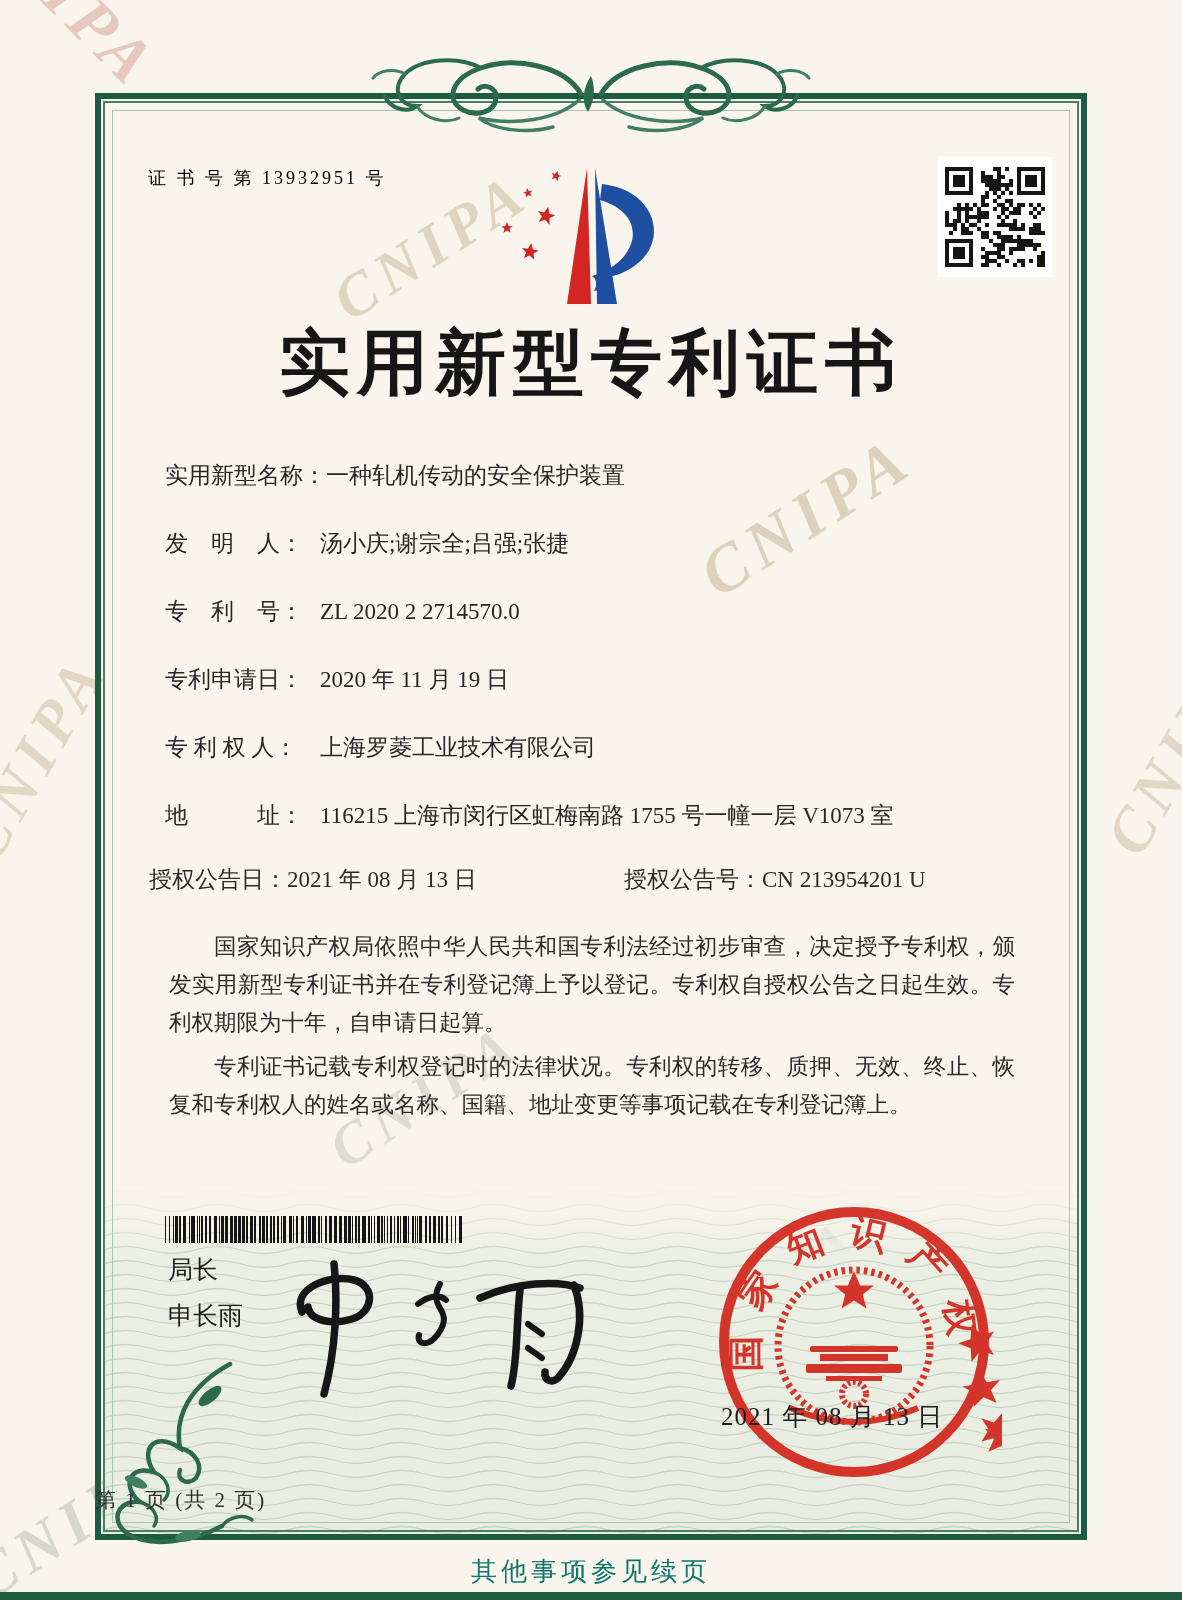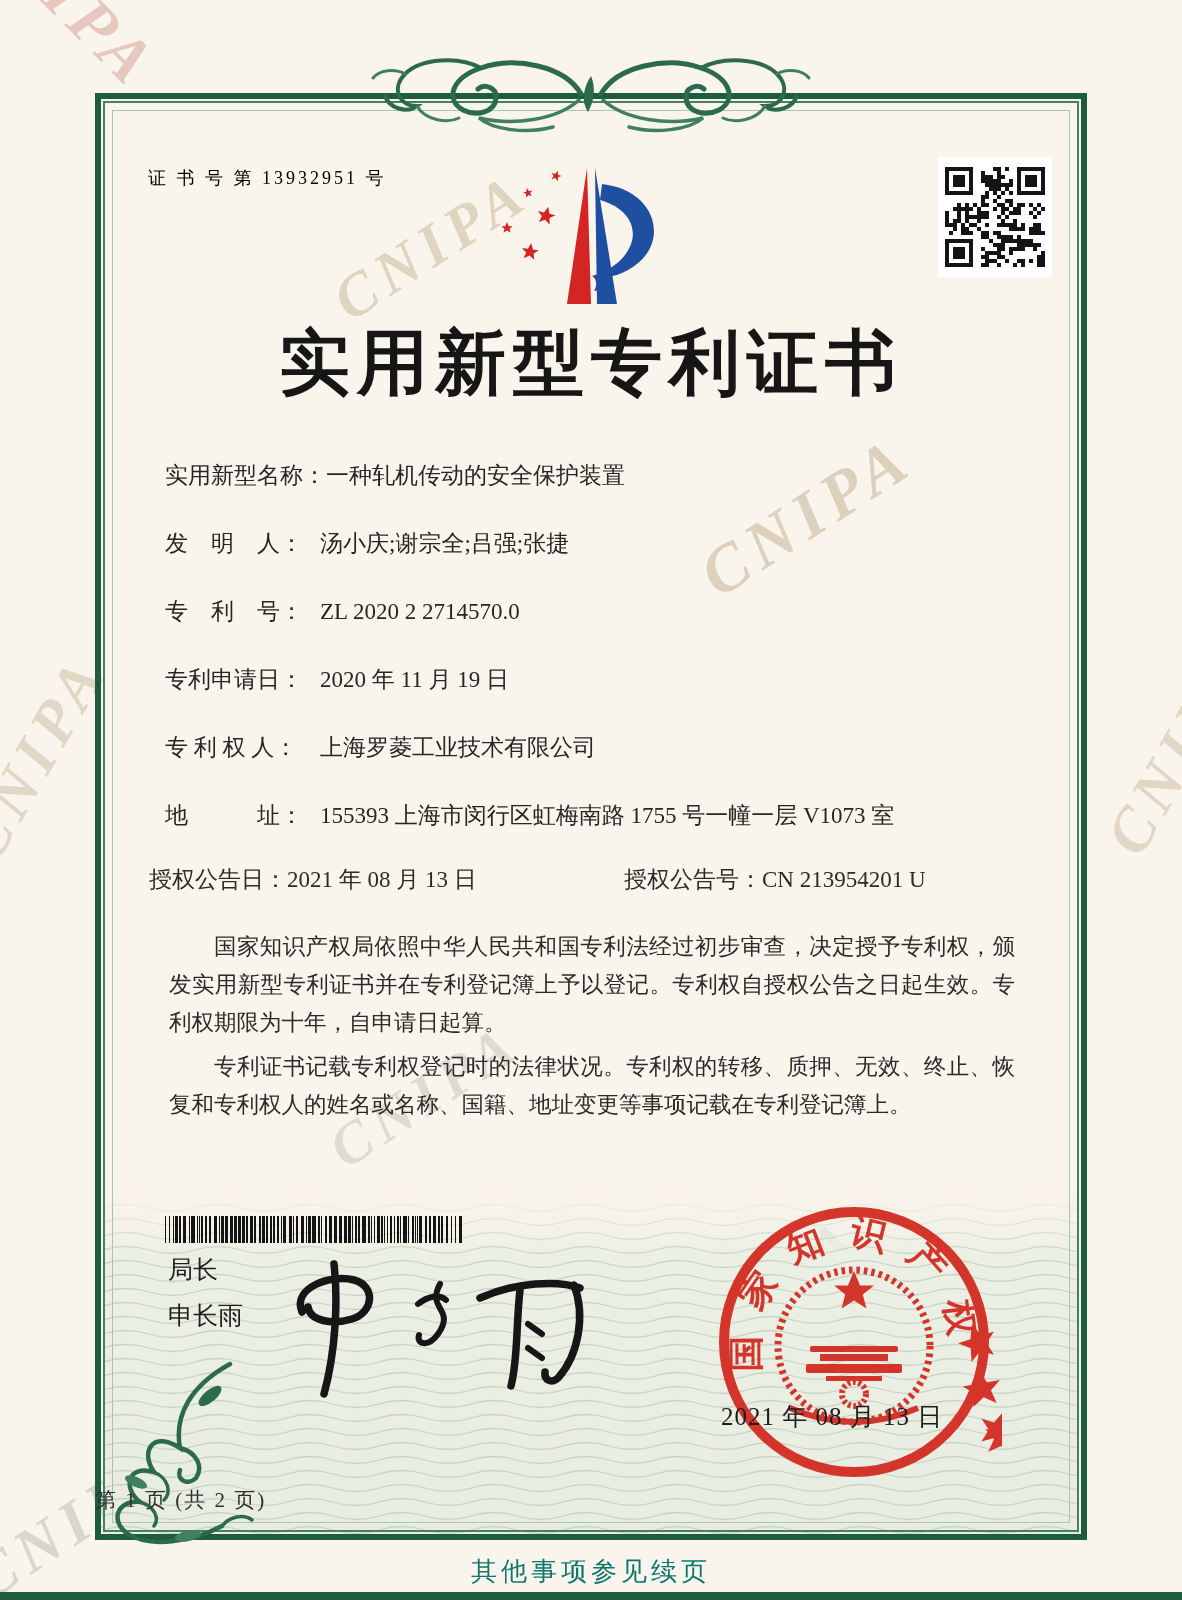--- a/index.html
+++ b/index.html
@@ -461,21 +461,21 @@
     <div class="field-row">
       <span class="field-label">专利申请日：</span>
       <span class="field-value">2020 年 11 月 19 日</span>
     </div>
     <div class="field-row">
       <span class="field-label">专 利 权 人：</span>
       <span class="field-value">上海罗菱工业技术有限公司</span>
     </div>
     <div class="field-row">
       <span class="field-label">地　　　址：</span>
-      <span class="field-value">155393 上海市闵行区虹梅南路 1755 号一幢一层 V1073 室</span>
+      <span class="field-value">116215 上海市闵行区虹梅南路 1755 号一幢一层 V1073 室</span>
     </div>
   </div>
 
   <div class="grant-row">
     <span>授权公告日：</span><span>2021 年 08 月 13 日</span>
     <span class="grant-no">
       <span>授权公告号：</span><span>CN 213954201 U</span>
     </span>
   </div>
 

